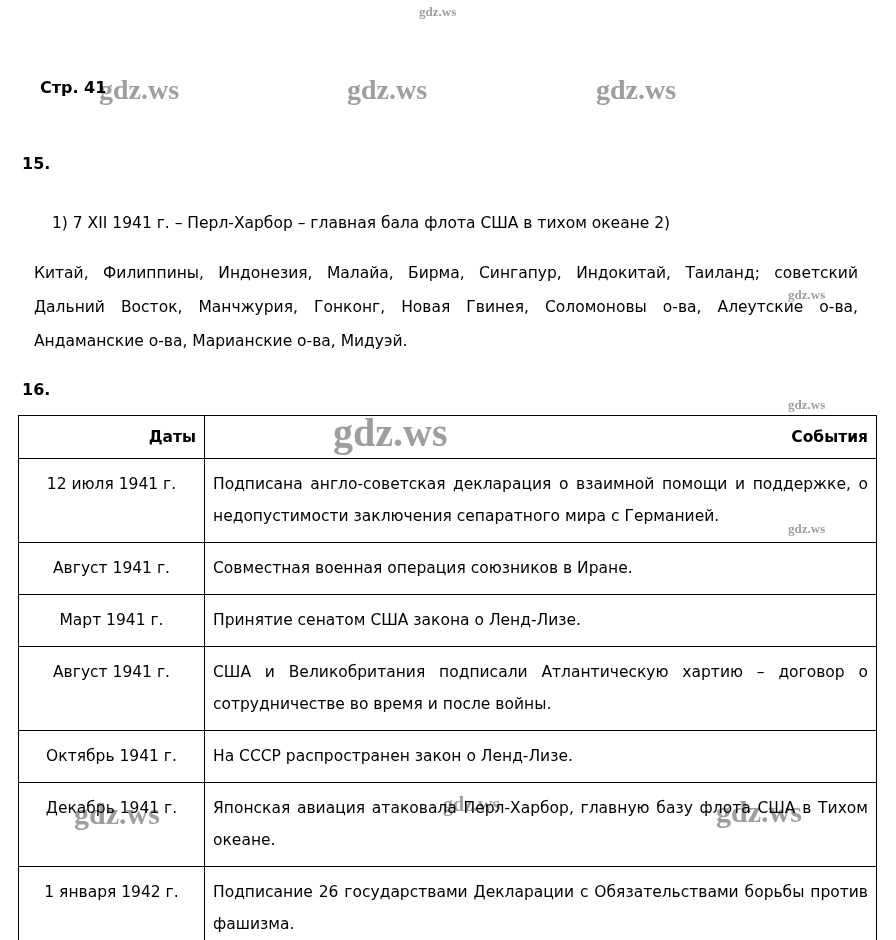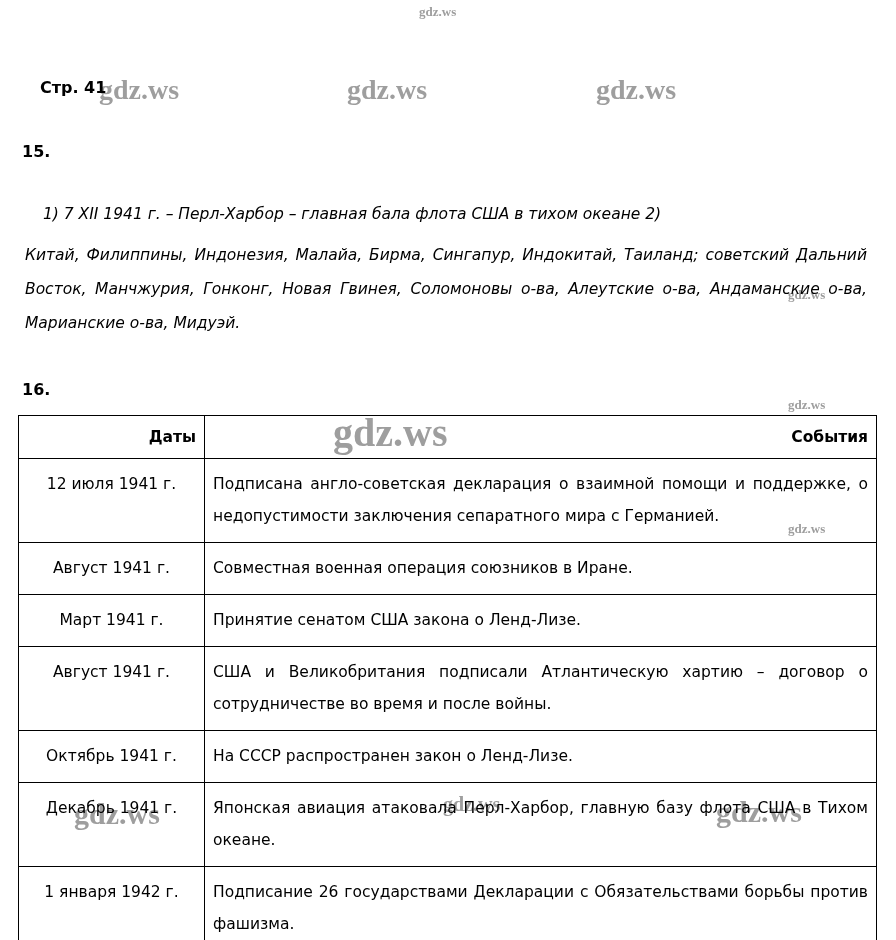--- a/index.html
+++ b/index.html
@@ -47,37 +47,36 @@
     font-weight: bold;
     margin-left: 18px;
   }
 
   
   .task-num {
     position: absolute;
     font-size: 16px;
     font-weight: bold;
   }
-  .task-15 { left: 22px; top: 142px; }
+  .task-15 { left: 22px; top: 154px; }
   .task-16 { left: 22px; top: 380px; }
 
   
   .para-block {
     position: absolute;
     left: 18px;
     top: 190px;
     width: 856px;
     font-size: 15.5px;
     line-height: 34px;
     text-align: justify;
     text-justify: inter-word;
   }
   .para-block p {
-    margin: 7px;
-    font-style: italic;
+    margin: 16px;
   }
   .para-block .indent { text-indent: 18px; }
 
   
   .tbl-wrap {
     position: absolute;
     left: 18px;
     top: 415px;
     width: 858px;
   }

